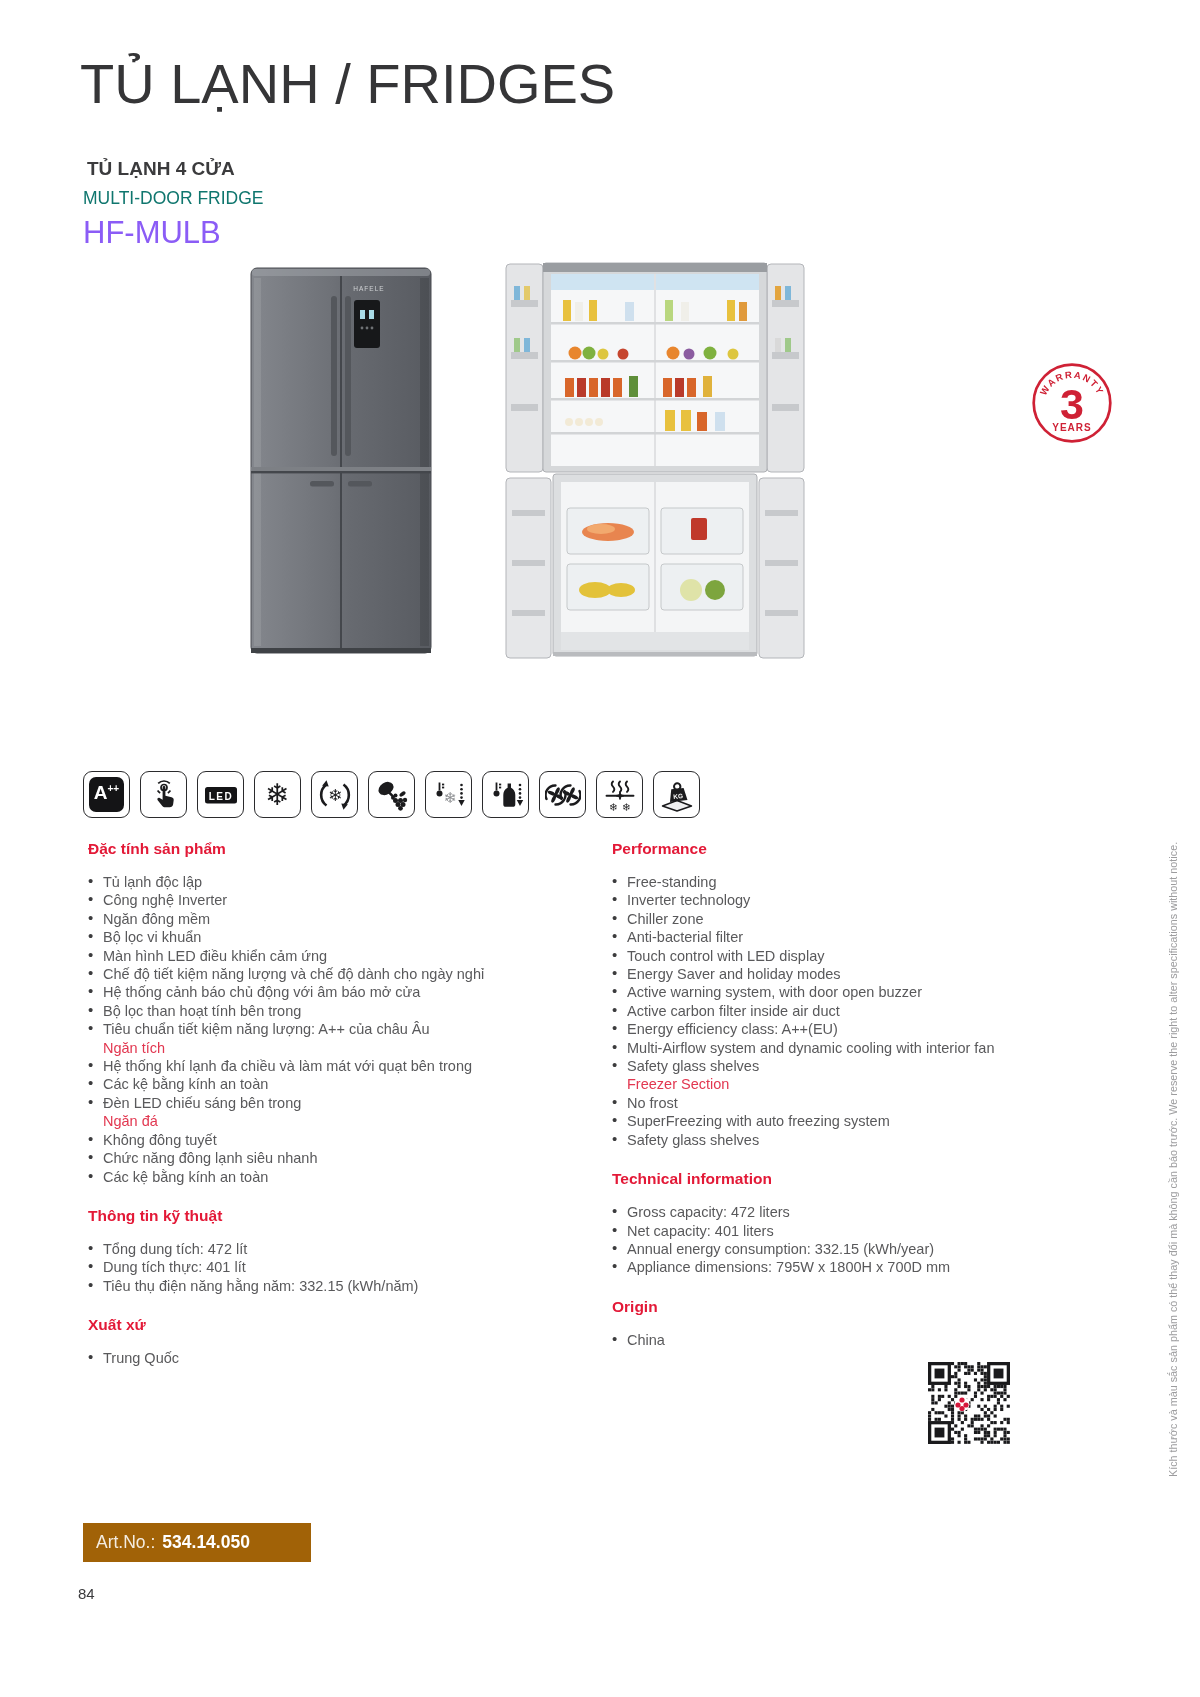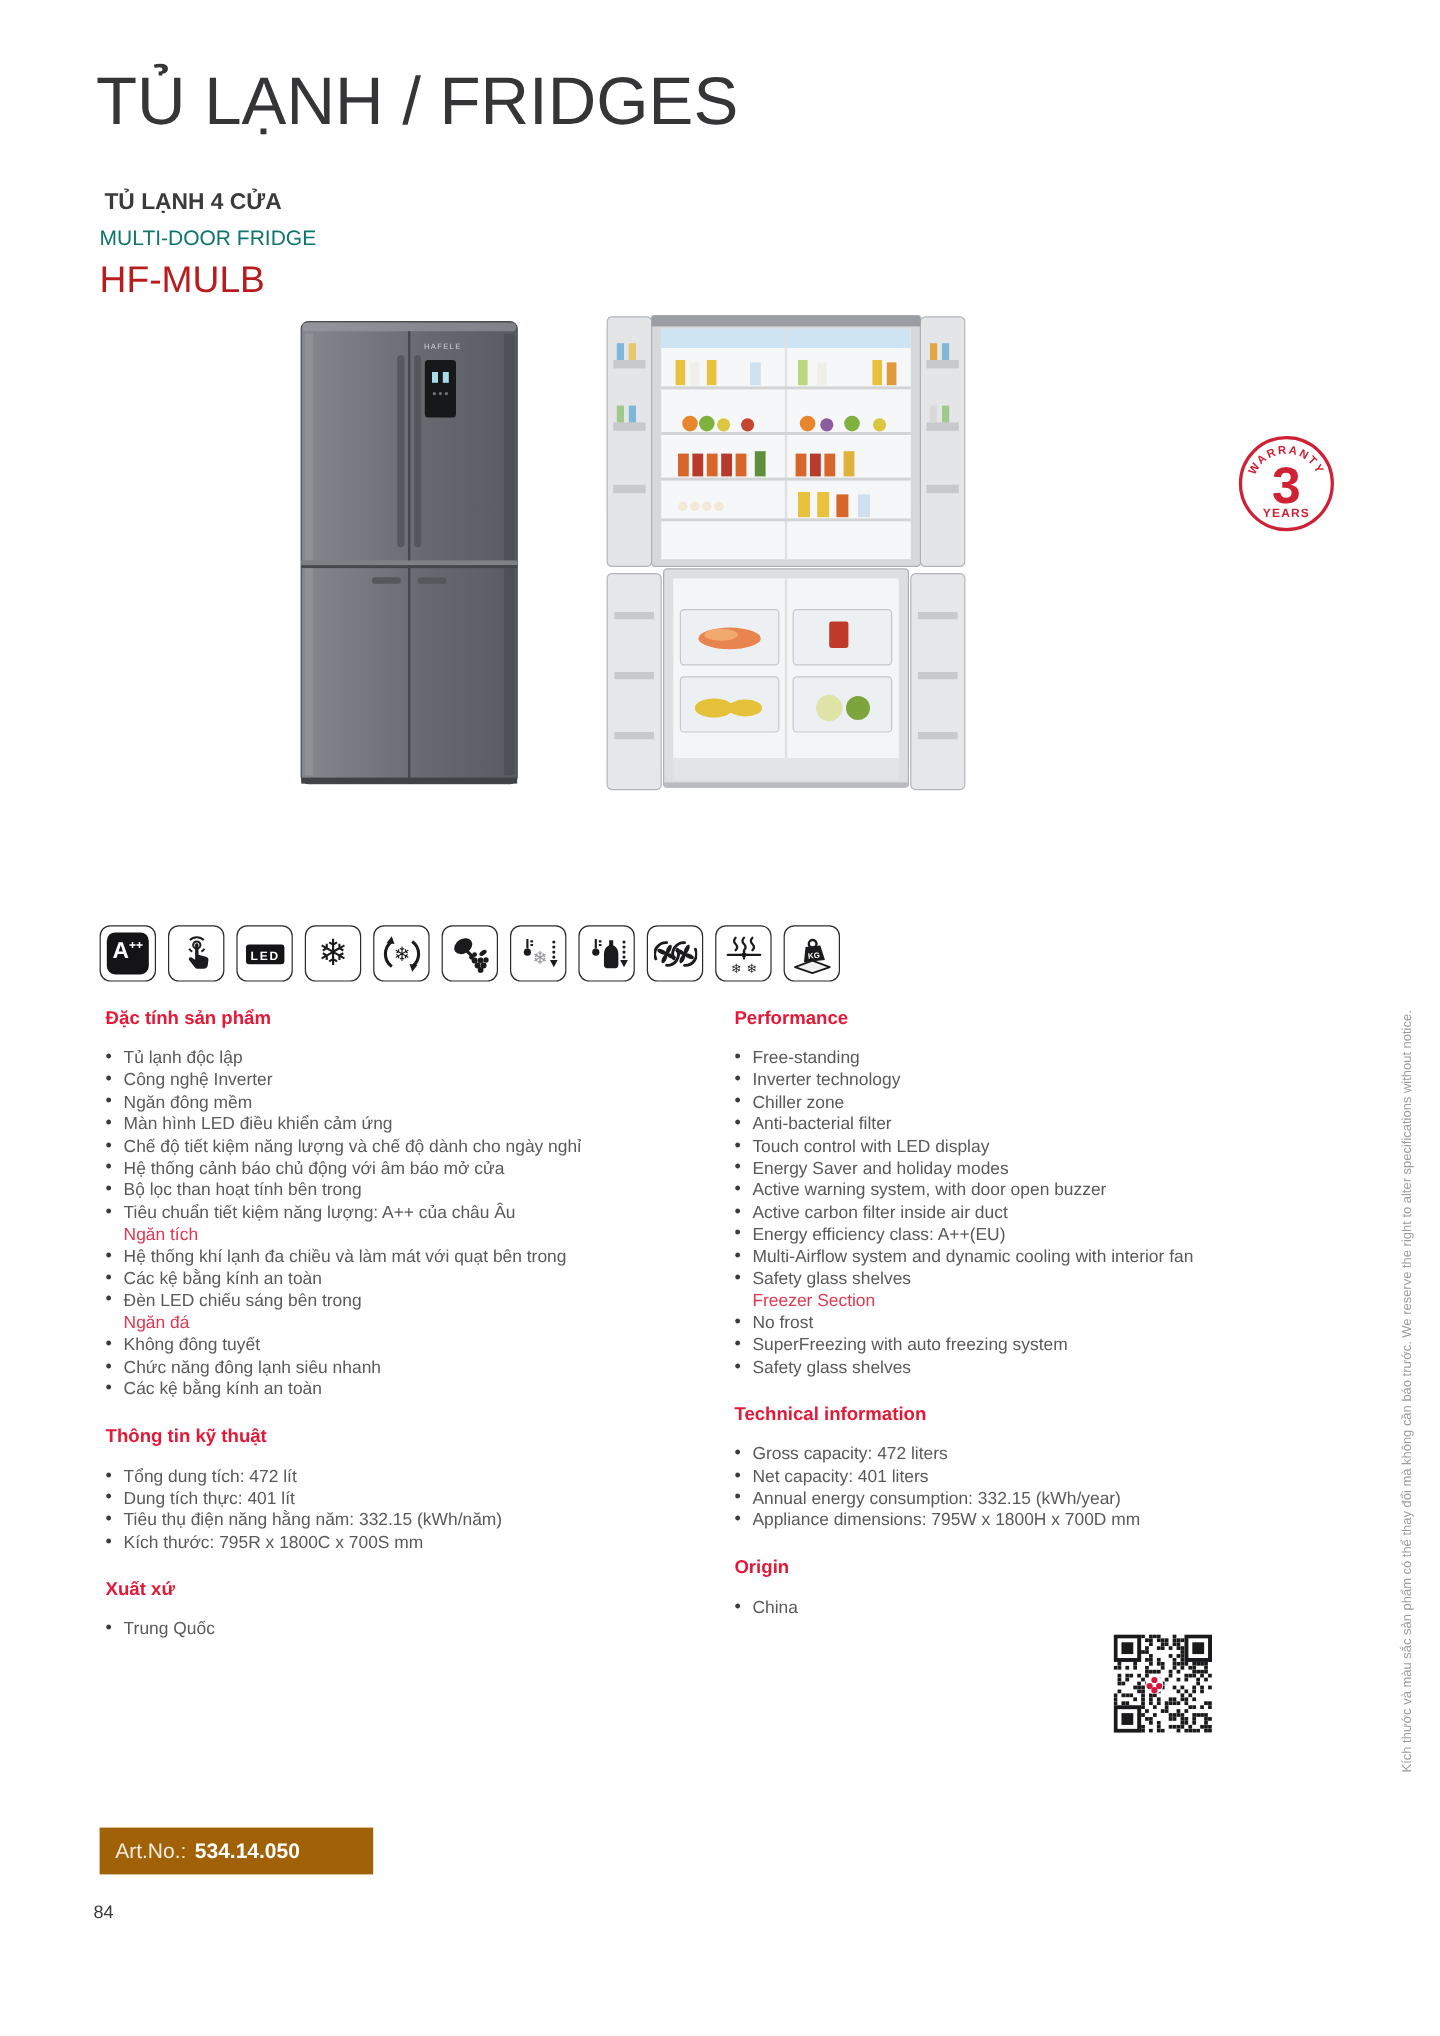--- a/index.html
+++ b/index.html
@@ -4,21 +4,21 @@
 <style>
   html,body{margin:0;padding:0;background:#fff;}
   .page{position:relative;width:1184px;height:1697px;background:#fff;overflow:hidden;
         font-family:"Liberation Sans","DejaVu Sans",sans-serif;color:#59595b;}
   .abs{position:absolute;}
 
   .page-title{left:80px;top:56px;font-size:56px;font-weight:300;color:#353537;
               letter-spacing:0px;line-height:1;}
   .prod-vi{left:87px;top:158px;font-size:19px;font-weight:bold;color:#3b3b3d;}
   .prod-en{left:83px;top:188px;font-size:17.5px;color:#0f766e;}
-  .prod-model{left:83px;top:215px;font-size:31px;color:#b91c1c;}
+  .prod-model{left:83px;top:215px;font-size:31px;color:#8b5cf6;}
 
   .icon-row{left:83px;top:771px;display:flex;gap:10px;}
   .icon-box{width:47px;height:47px;border:1.7px solid #2b2b2d;border-radius:9px;
             display:flex;align-items:center;justify-content:center;background:#fff;box-sizing:border-box;}
   .glyph{font-family:"DejaVu Sans",sans-serif;color:#1b1b1d;line-height:1;}
   .badgeA{width:35px;height:35px;background:#141416;border-radius:7px;color:#fff;
           display:flex;align-items:flex-start;justify-content:center;font-weight:bold;padding-top:6px;box-sizing:border-box;}
   .badgeA .aM{font-size:19px;line-height:1;}
   .badgeA .aS{font-size:10px;line-height:1;margin-top:1px;}
 
@@ -330,40 +330,40 @@
   </svg>
       </div>
     </div>
 
   <div class="abs col colL" id="specs-left">
       <div class="spec-section">
         <h3 class="spec-title">Đặc tính sản phẩm</h3>
         <div class="row">Tủ lạnh độc lập</div>
         <div class="row">Công nghệ Inverter</div>
         <div class="row">Ngăn đông mềm</div>
+        <div class="row">Bộ lọc vi khuẩn</div>
         <div class="row">Màn hình LED điều khiển cảm ứng</div>
         <div class="row">Chế độ tiết kiệm năng lượng và chế độ dành cho ngày nghỉ</div>
         <div class="row">Hệ thống cảnh báo chủ động với âm báo mở cửa</div>
         <div class="row">Bộ lọc than hoạt tính bên trong</div>
         <div class="row">Tiêu chuẩn tiết kiệm năng lượng: A++ của châu Âu</div>
         <div class="row sub">Ngăn tích</div>
         <div class="row">Hệ thống khí lạnh đa chiều và làm mát với quạt bên trong</div>
         <div class="row">Các kệ bằng kính an toàn</div>
         <div class="row">Đèn LED chiếu sáng bên trong</div>
         <div class="row sub">Ngăn đá</div>
         <div class="row">Không đông tuyết</div>
         <div class="row">Chức năng đông lạnh siêu nhanh</div>
         <div class="row">Các kệ bằng kính an toàn</div>
       </div>
       <div class="spec-section">
         <h3 class="spec-title">Thông tin kỹ thuật</h3>
         <div class="row">Tổng dung tích: 472 lít</div>
         <div class="row">Dung tích thực: 401 lít</div>
         <div class="row">Tiêu thụ điện năng hằng năm: 332.15 (kWh/năm)</div>
-        <div class="row">Kích thước: 795R x 1800C x 700S mm</div>
       </div>
       <div class="spec-section">
         <h3 class="spec-title">Xuất xứ</h3>
         <div class="row">Trung Quốc</div>
       </div>
     </div>
   <div class="abs col colR" id="specs-right">
       <div class="spec-section">
         <h3 class="spec-title">Performance</h3>
         <div class="row">Free-standing</div>

